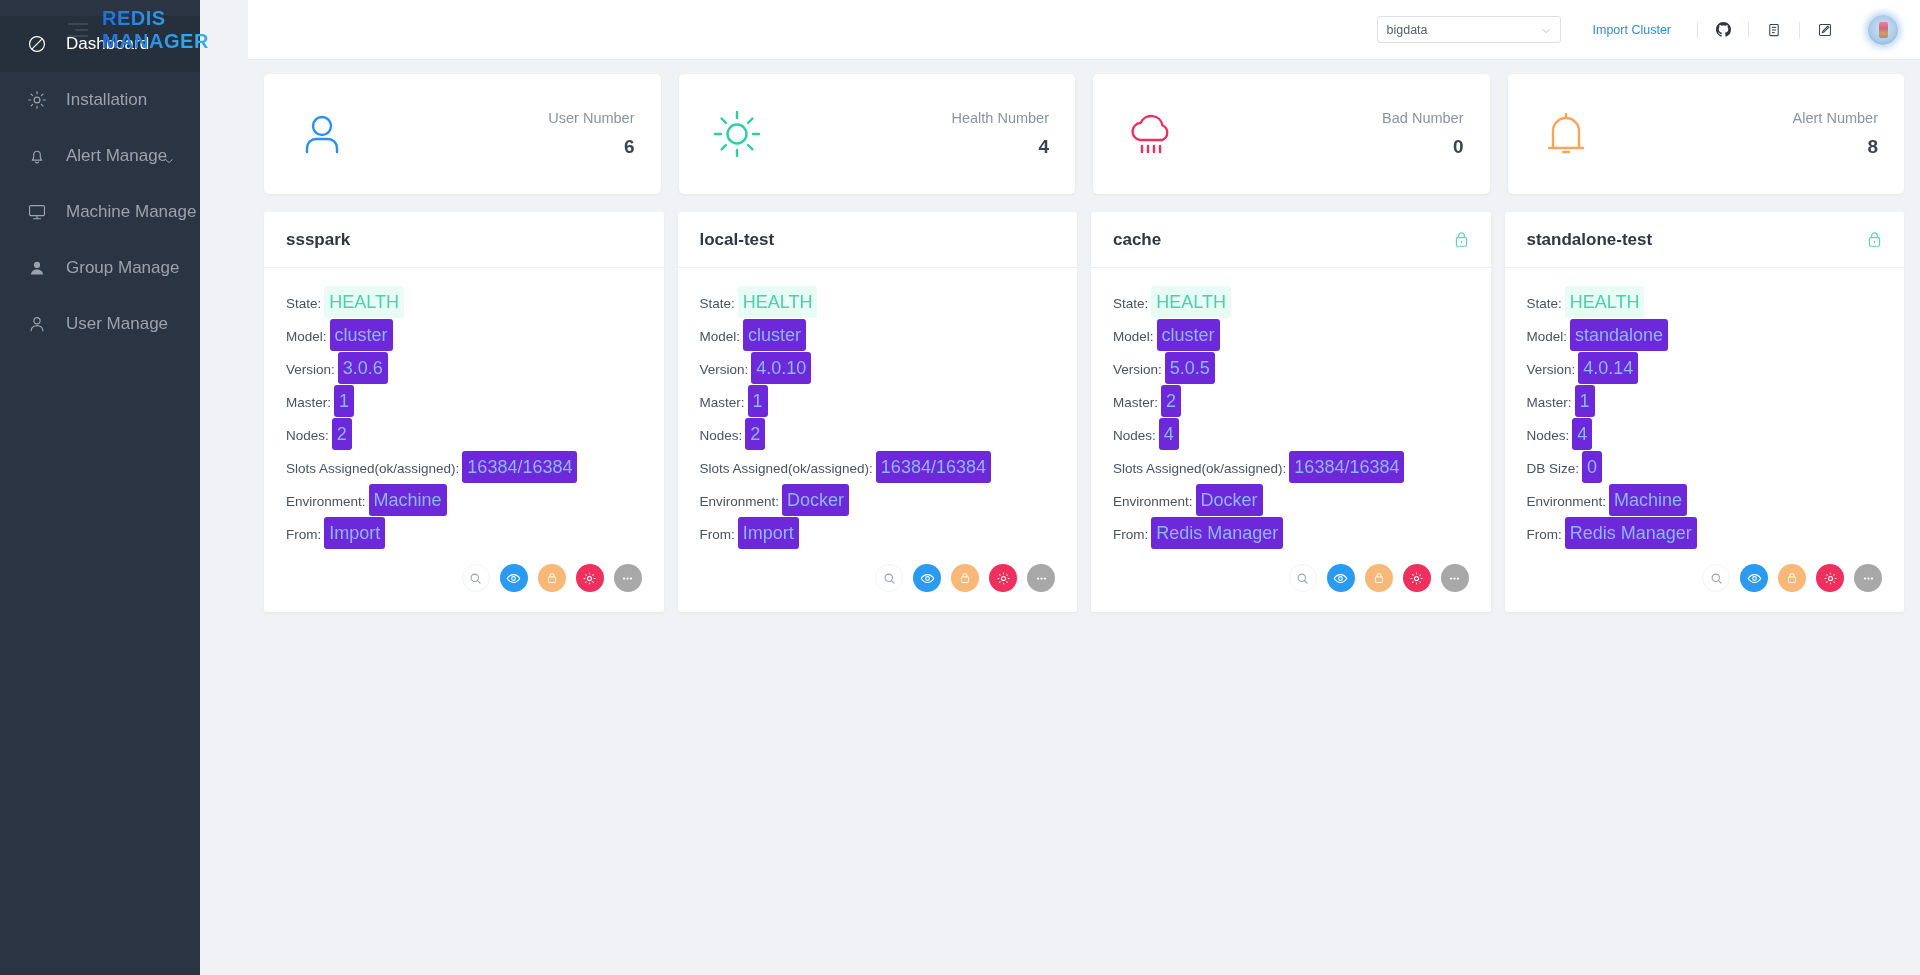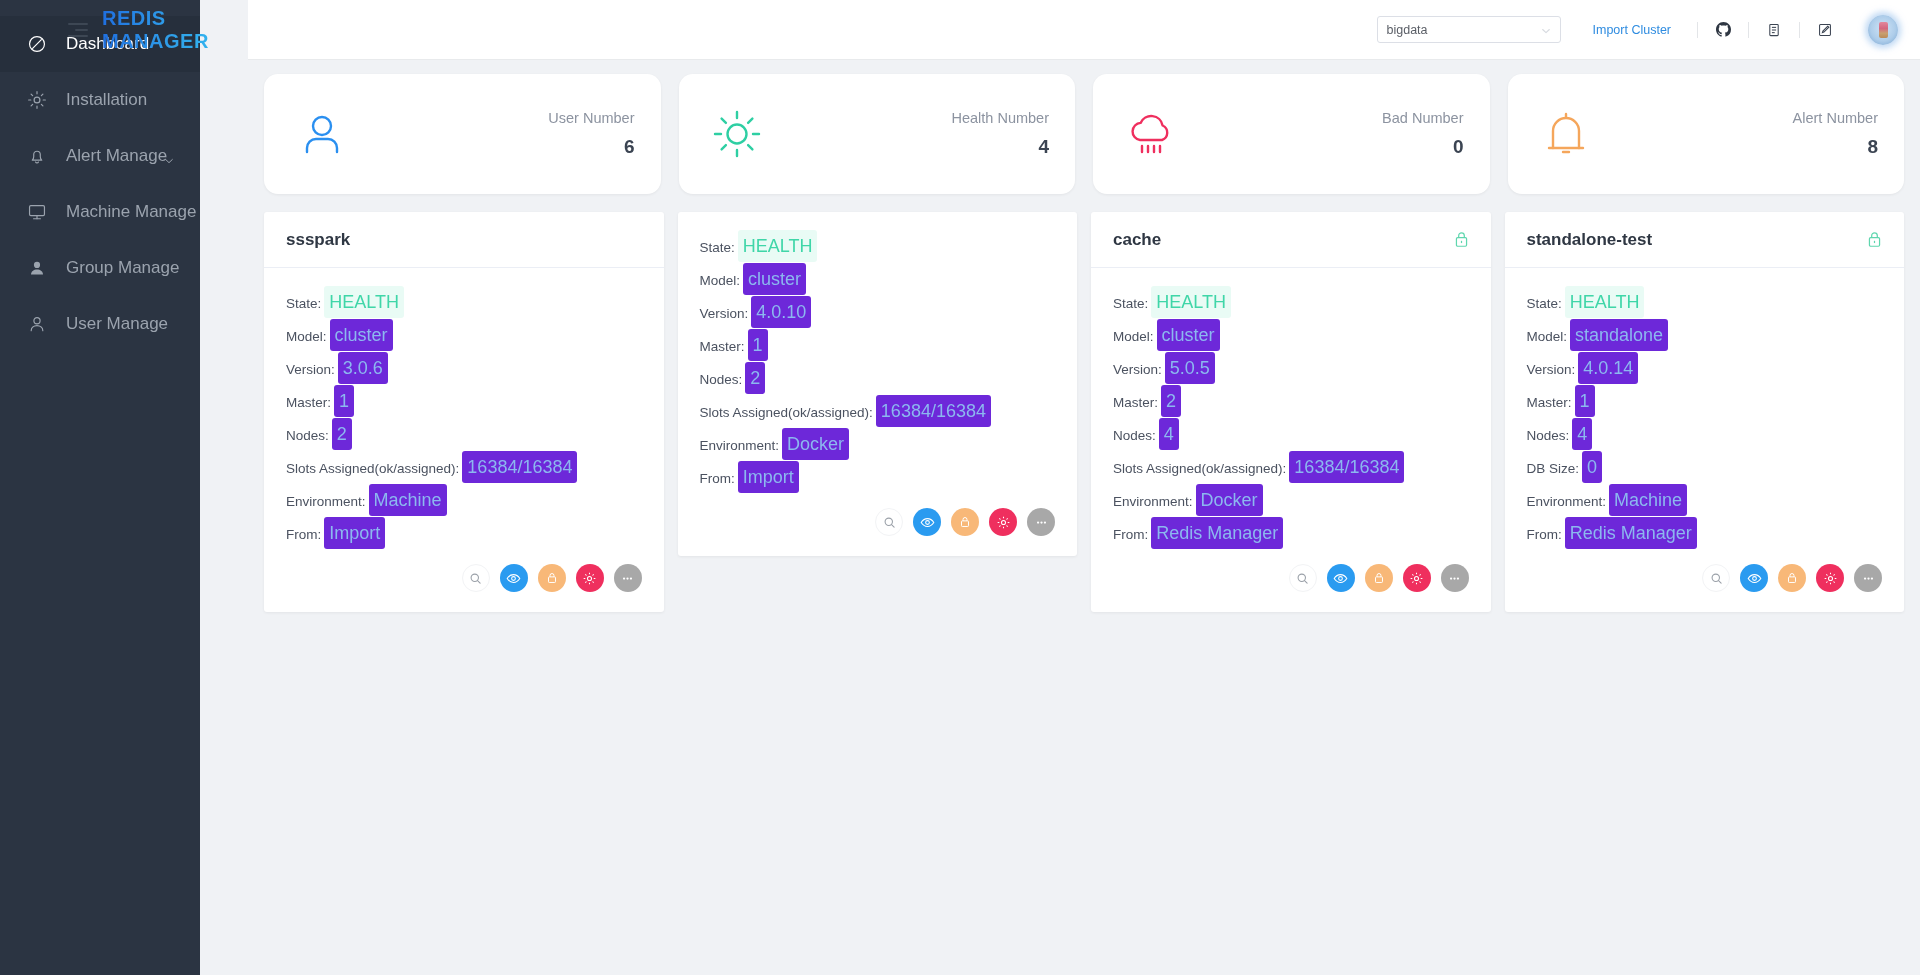--- a/index.html
+++ b/index.html
@@ -121,21 +121,21 @@
 
   
   .content { flex: 1; padding: 14px 16px 0 16px; overflow: hidden; }
 
   .row {
     display: flex; gap: 18px;
     margin-bottom: 18px;
   }
   .stat-card {
     flex: 1 1 0; height: 120px;
-    background: #fff; border-radius: 14px;
+    background: #fff; border-radius: 5px;
     box-shadow: 0 1px 3px rgba(0,0,0,.06);
     display: flex; align-items: center;
     padding: 0 26px 0 30px;
   }
   .stat-icon { width: 56px; height: 56px; flex: 0 0 56px; }
   .stat-text { flex: 1; text-align: right; }
   .stat-title { font-size: 14.5px; color: #8c93a0; margin-bottom: 10px; }
   .stat-value { font-size: 19px; font-weight: bold; color: #3b4452; }
 
   
@@ -402,20 +402,23 @@
                   <svg viewBox="0 0 20 20" width="15" height="15" fill="#fff">
                     <circle cx="5.4" cy="10" r="1.5"></circle>
                     <circle cx="10" cy="10" r="1.5"></circle>
                     <circle cx="14.6" cy="10" r="1.5"></circle>
                   </svg>
                 </span>
               </div>
             </div>
           </div>
           <div class="cluster-card">
+            <div class="cc-head">
+              <span class="cc-title">local-test</span>
+            </div>
             <div class="cc-body">
               <div class="cc-line"><span>State:</span><span class="tag green">HEALTH</span></div>
               <div class="cc-line"><span>Model:</span><span class="tag blue">cluster</span></div>
               <div class="cc-line"><span>Version:</span><span class="tag blue">4.0.10</span></div>
               <div class="cc-line"><span>Master:</span><span class="tag blue">1</span></div>
               <div class="cc-line"><span>Nodes:</span><span class="tag blue">2</span></div>
               <div class="cc-line"><span>Slots Assigned(ok/assigned):</span><span class="tag blue">16384/16384</span></div>
               <div class="cc-line"><span>Environment:</span><span class="tag blue">Docker</span></div>
               <div class="cc-line"><span>From:</span><span class="tag blue">Import</span></div>
             </div>

